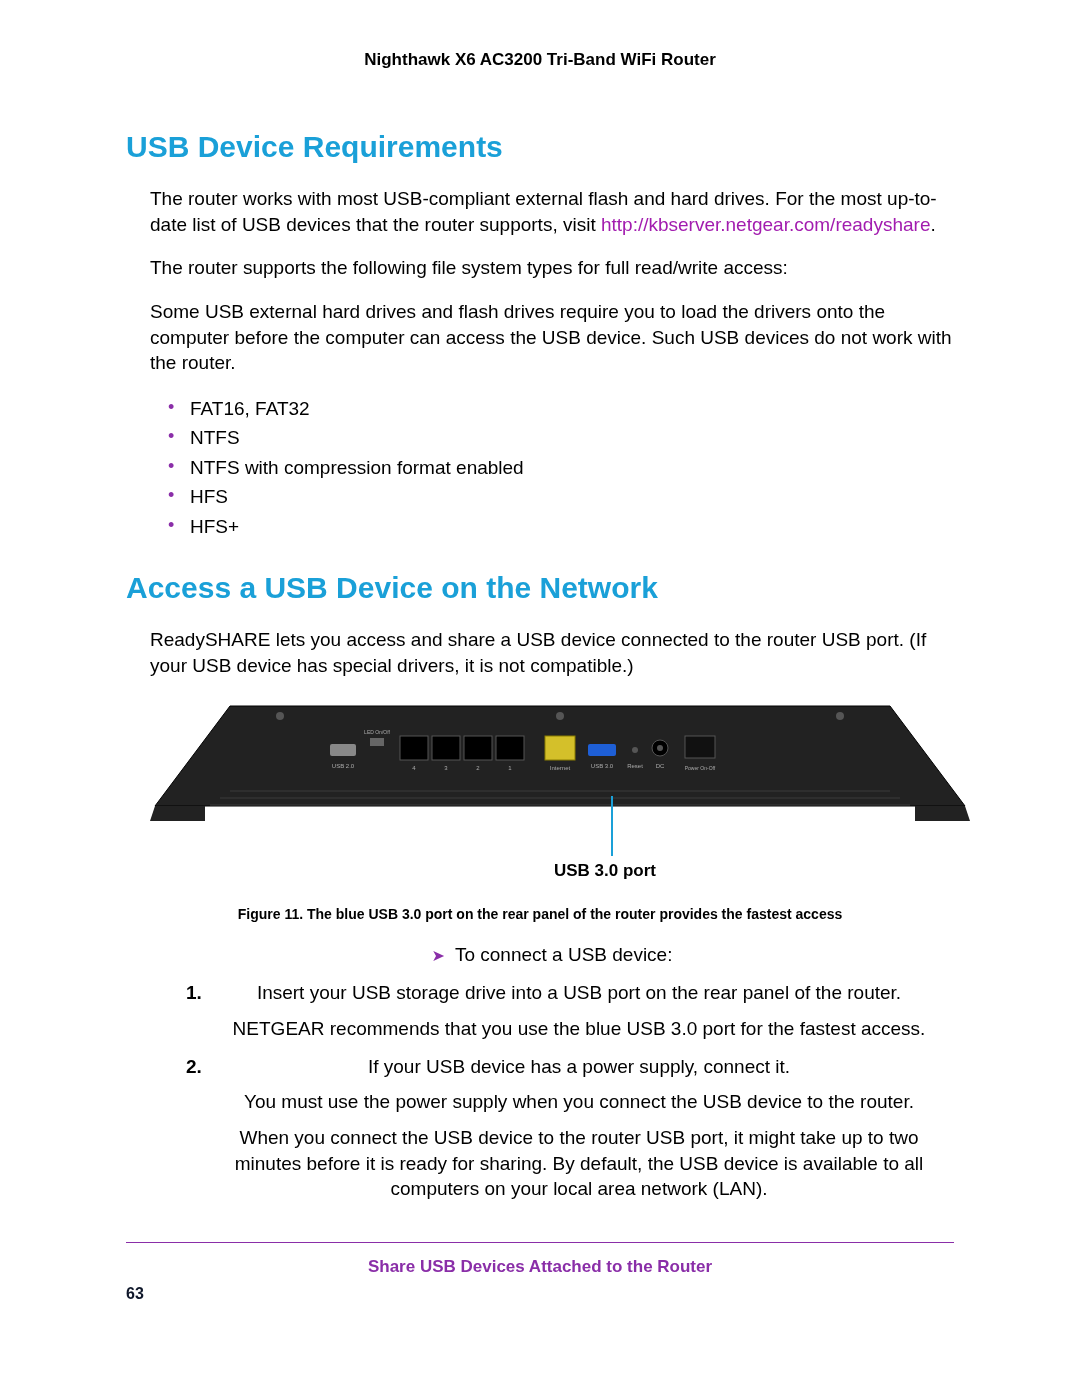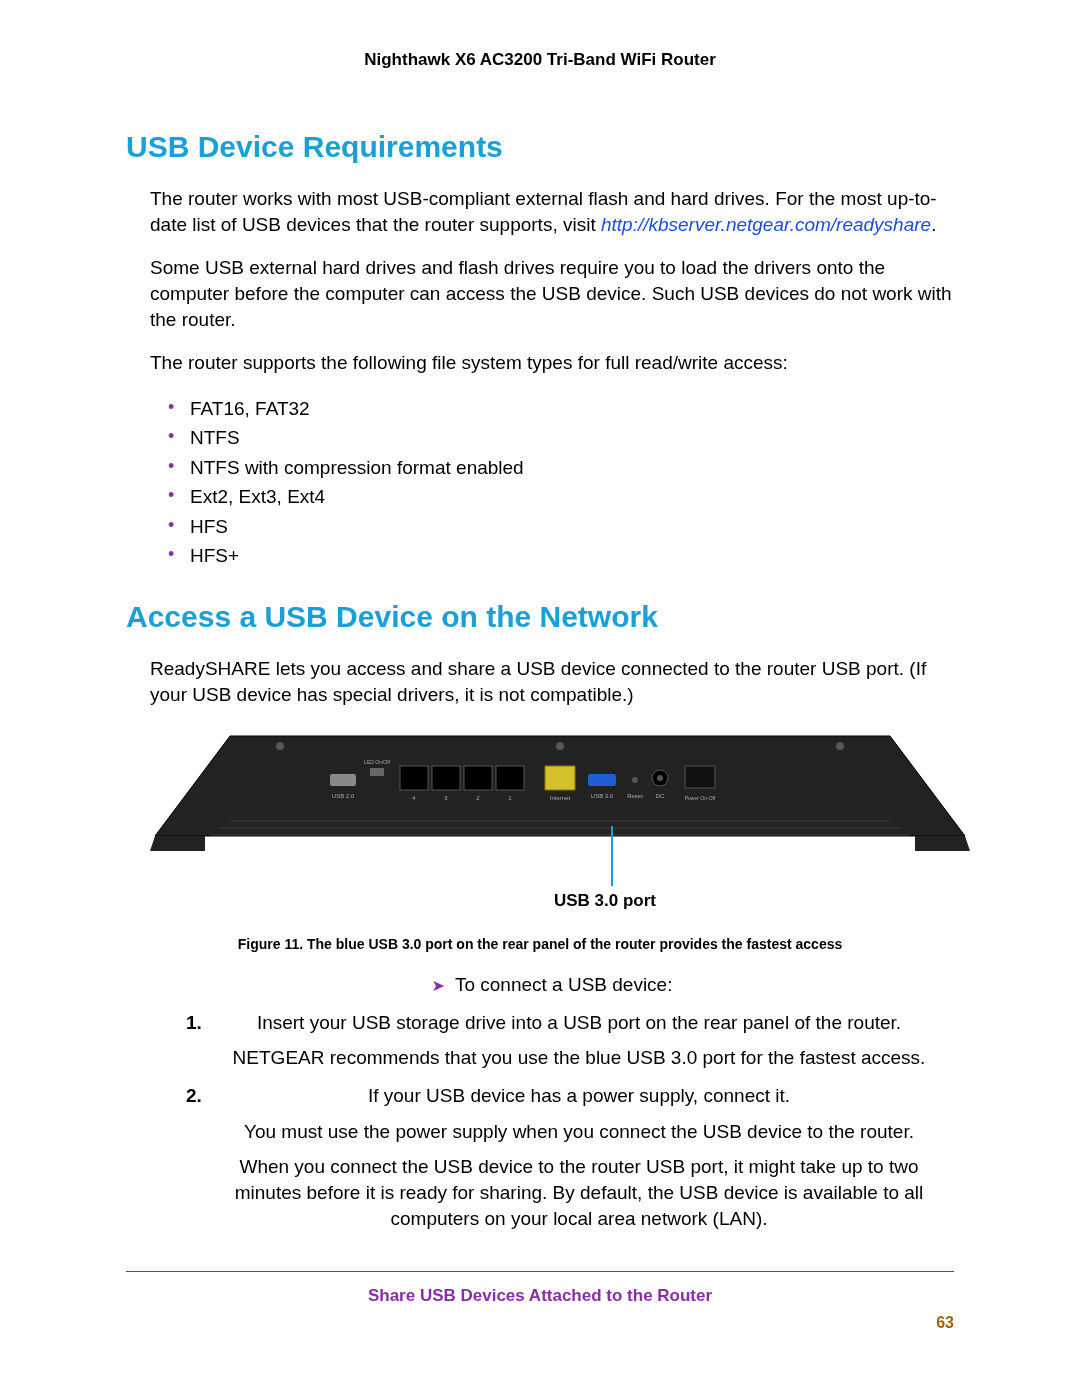--- a/index.html
+++ b/index.html
@@ -30,22 +30,21 @@
     font-weight: bold;
     margin: 0 0 22px 0;
   }
   .body-text {
     font-size: 19px;
     line-height: 1.35;
     margin: 0 0 18px 0;
     padding-left: 24px;
   }
   .link-text {
-    color: #1d4ed8;
-    font-style: italic;
+    color: #a21caf;
   }
   ul.fs-list {
     list-style: none;
     padding-left: 42px;
     margin: 6px 0 30px 0;
   }
   ul.fs-list li {
     font-size: 19px;
     line-height: 1.55;
     position: relative;
@@ -130,48 +129,47 @@
     margin: 40px 0 14px 0;
   }
   .footer-title {
     text-align: center;
     color: #8a2ea8;
     font-weight: bold;
     font-size: 17px;
     margin-bottom: 8px;
   }
   .footer-page {
-    text-align: right;
-    color: #a16207;
+    text-align: left;
+    color: #0f172a;
     font-weight: bold;
     font-size: 16px;
   }
 </style>
 </head>
 <body>
 
 <div class="page">
 
   <div class="header">Nighthawk X6 AC3200 Tri-Band WiFi Router</div>
 
   <h1 class="section">USB Device Requirements</h1>
 
   <p class="body-text">
     <span>The router works with most USB-compliant external flash and hard drives. For the most up-to-date list of USB devices that the router supports, visit </span><span class="link-text">http://kbserver.netgear.com/readyshare</span><span>.</span>
   </p>
 
+  <p class="body-text">The router supports the following file system types for full read/write access:</p>
+
   <p class="body-text">Some USB external hard drives and flash drives require you to load the drivers onto the computer before the computer can access the USB device. Such USB devices do not work with the router.</p>
-
-  <p class="body-text">The router supports the following file system types for full read/write access:</p>
 
   <ul class="fs-list">
     <li>FAT16, FAT32</li>
     <li>NTFS</li>
     <li>NTFS with compression format enabled</li>
-    <li>Ext2, Ext3, Ext4</li>
     <li>HFS</li>
     <li>HFS+</li>
   </ul>
 
   <h1 class="section">Access a USB Device on the Network</h1>
 
   <p class="body-text">ReadySHARE lets you access and share a USB device connected to the router USB port. (If your USB device has special drivers, it is not compatible.)</p>
 
   <div class="router-wrap">
     <svg class="router-svg" width="820" height="140" viewBox="0 0 820 140">

